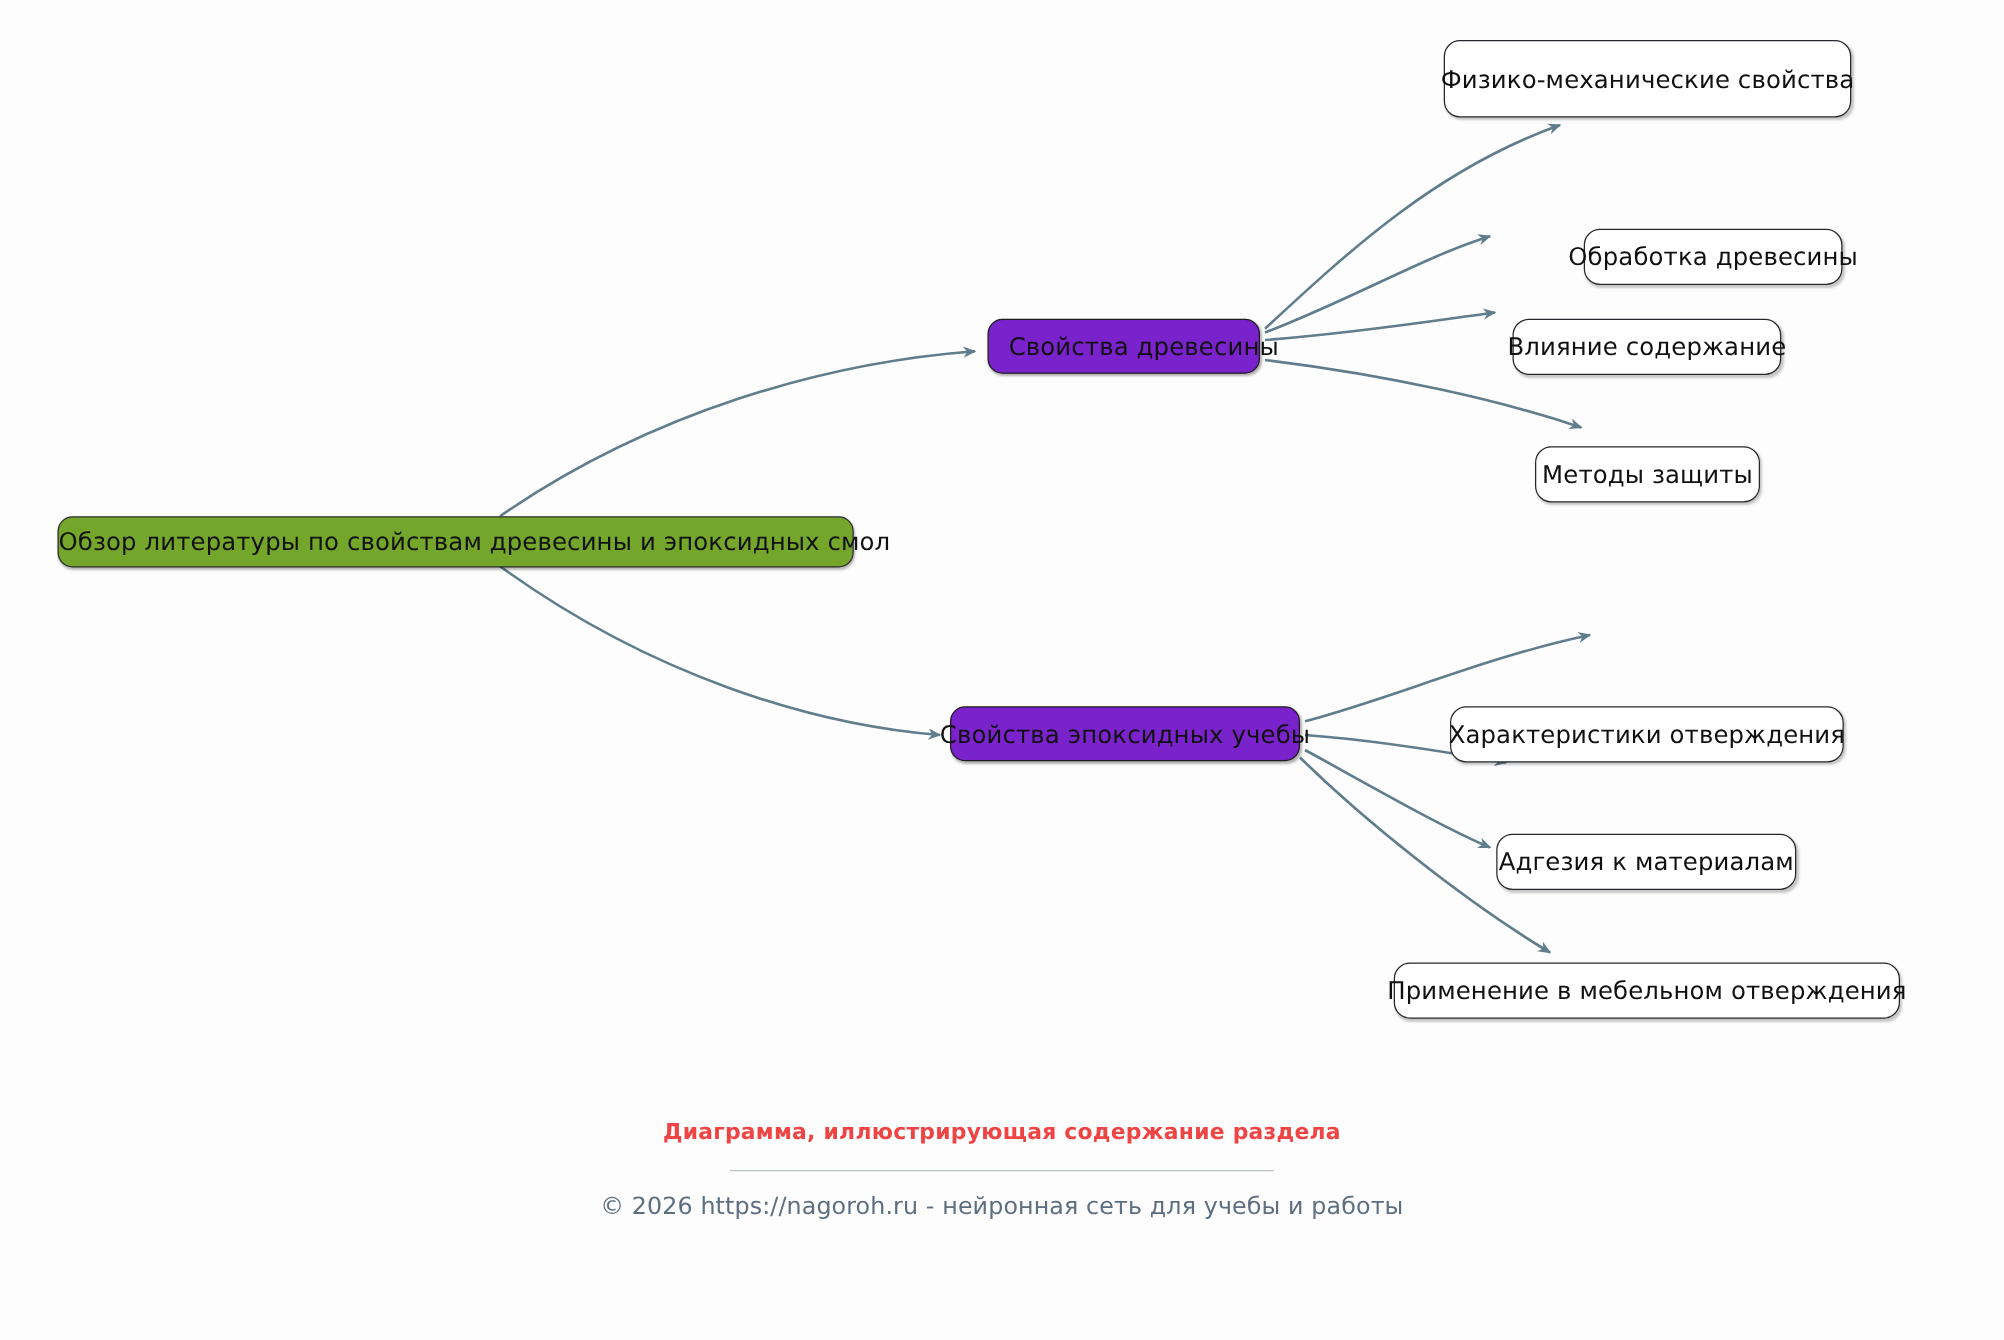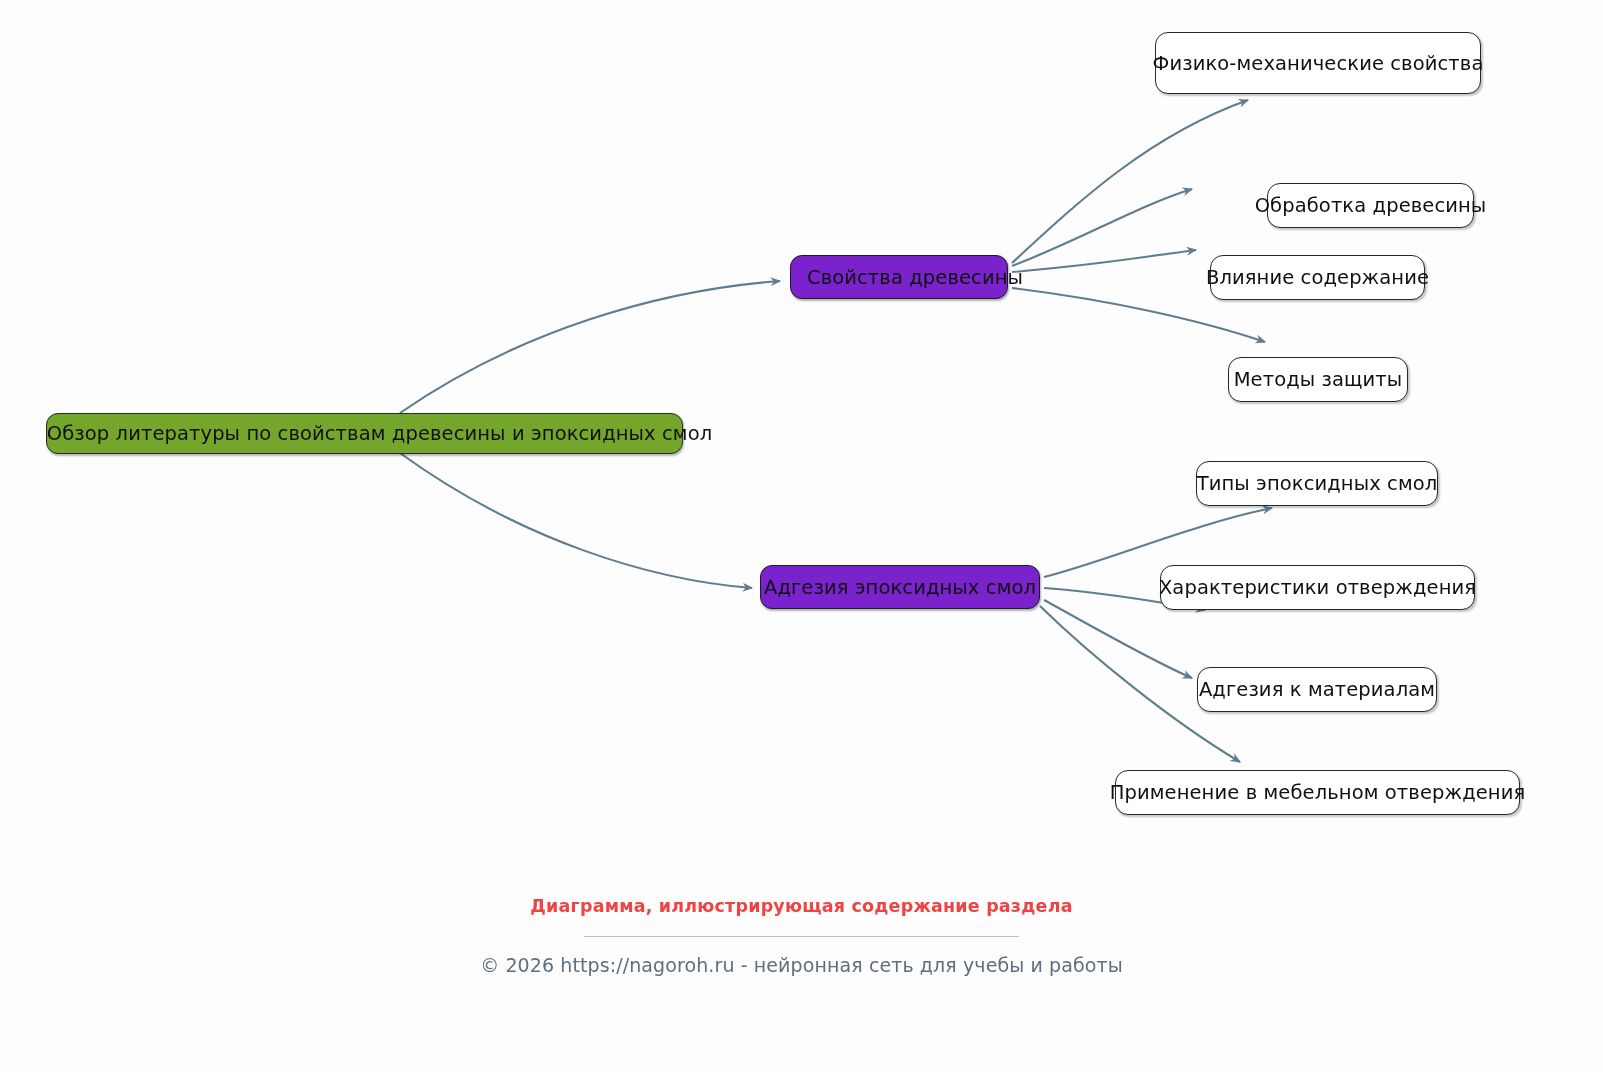--- a/index.html
+++ b/index.html
@@ -117,42 +117,39 @@
 
   <div class="node node-root" style="left:46px; top:413px; width:637px; height:41px;padding-left:30px;">
     <span>Обзор литературы по свойствам древесины и эпоксидных смол</span>
   </div>
 
   <div class="node node-branch" style="left:790px; top:255px; width:218px; height:44px;padding-left:32px;">
     <span>Свойства древесины</span>
   </div>
 
   <div class="node node-branch" style="left:760px; top:565px; width:280px; height:44px;">
-    <span>Адгезия эпоксидных смол</span>
+    <span>Свойства эпоксидных учебы</span>
   </div>
 
   <div class="node node-leaf" style="left:1155px; top:32px; width:326px; height:62px;">
     <span>Физико-механические свойства</span>
   </div>
 
   <div class="node node-leaf" style="left:1267px; top:151px; width:207px; height:45px;margin-top:32px;">
     <span>Обработка древесины</span>
   </div>
 
   <div class="node node-leaf" style="left:1210px; top:255px; width:215px; height:45px;">
     <span>Влияние содержание</span>
   </div>
 
   <div class="node node-leaf" style="left:1228px; top:357px; width:180px; height:45px;">
     <span>Методы защиты</span>
   </div>
 
-  <div class="node node-leaf" style="left:1196px; top:461px; width:242px; height:45px;">
-    <span>Типы эпоксидных смол</span>
-  </div>
 
   <div class="node node-leaf" style="left:1160px; top:565px; width:315px; height:45px;">
     <span>Характеристики отверждения</span>
   </div>
 
   <div class="node node-leaf" style="left:1197px; top:667px; width:240px; height:45px;">
     <span>Адгезия к материалам</span>
   </div>
 
   <div class="node node-leaf" style="left:1115px; top:770px; width:405px; height:45px;">

